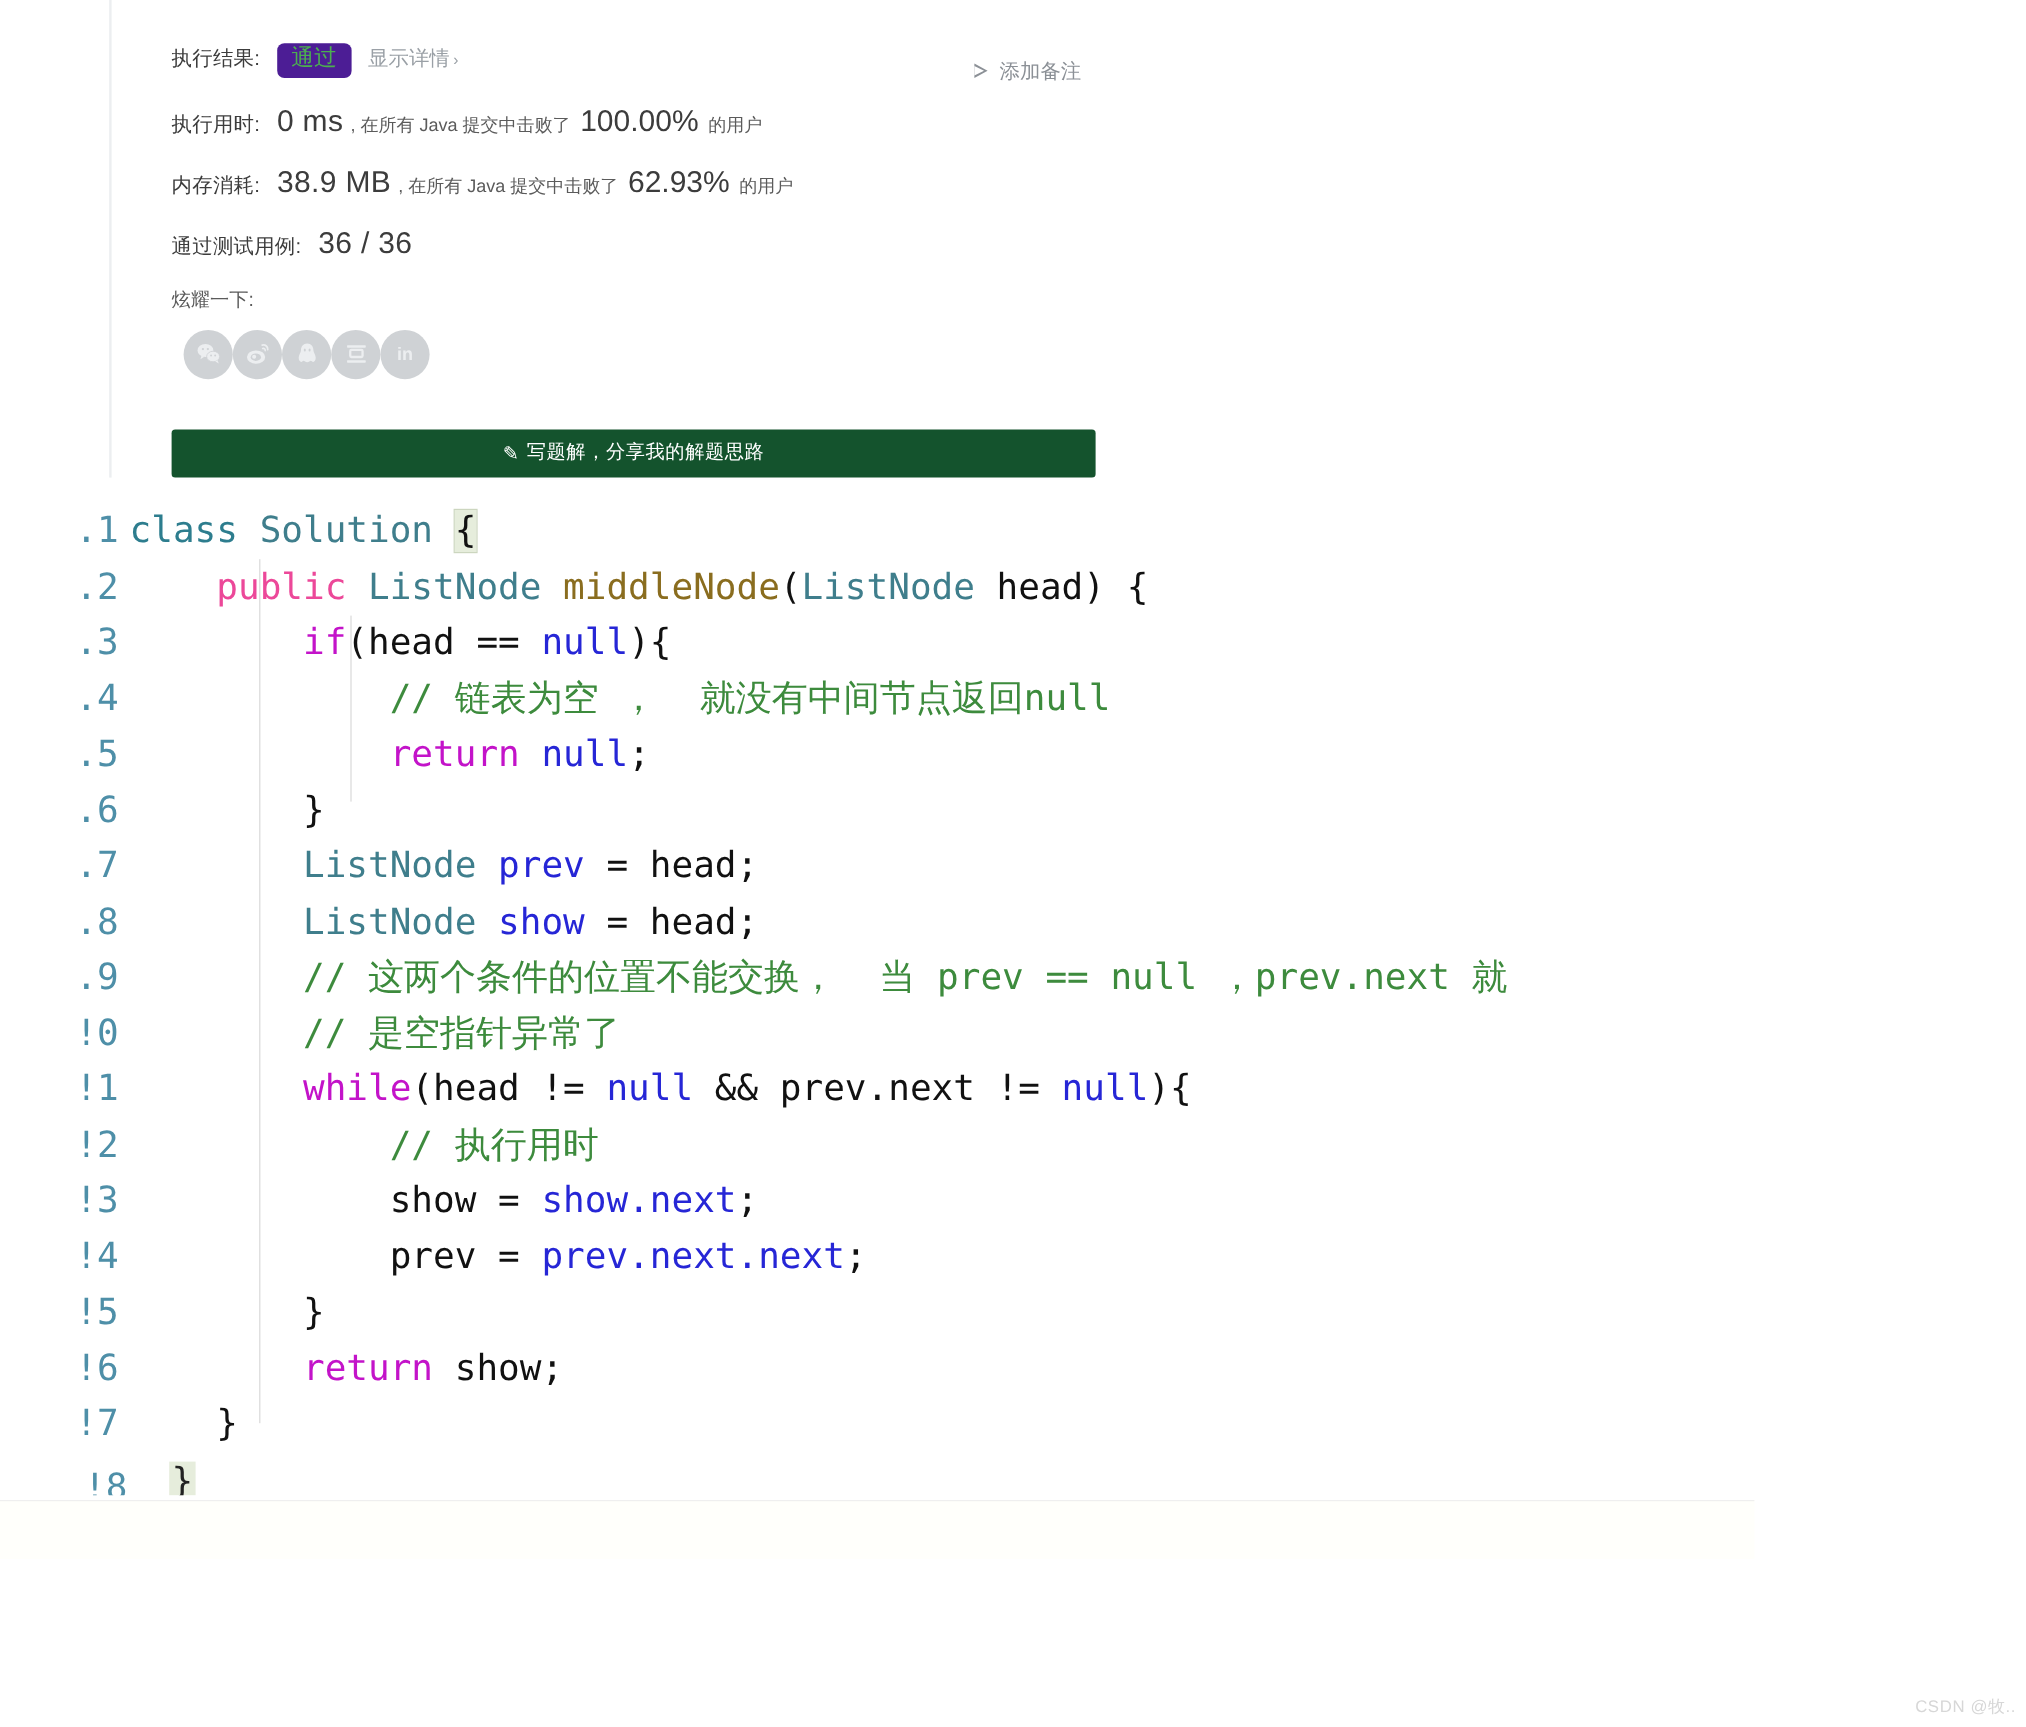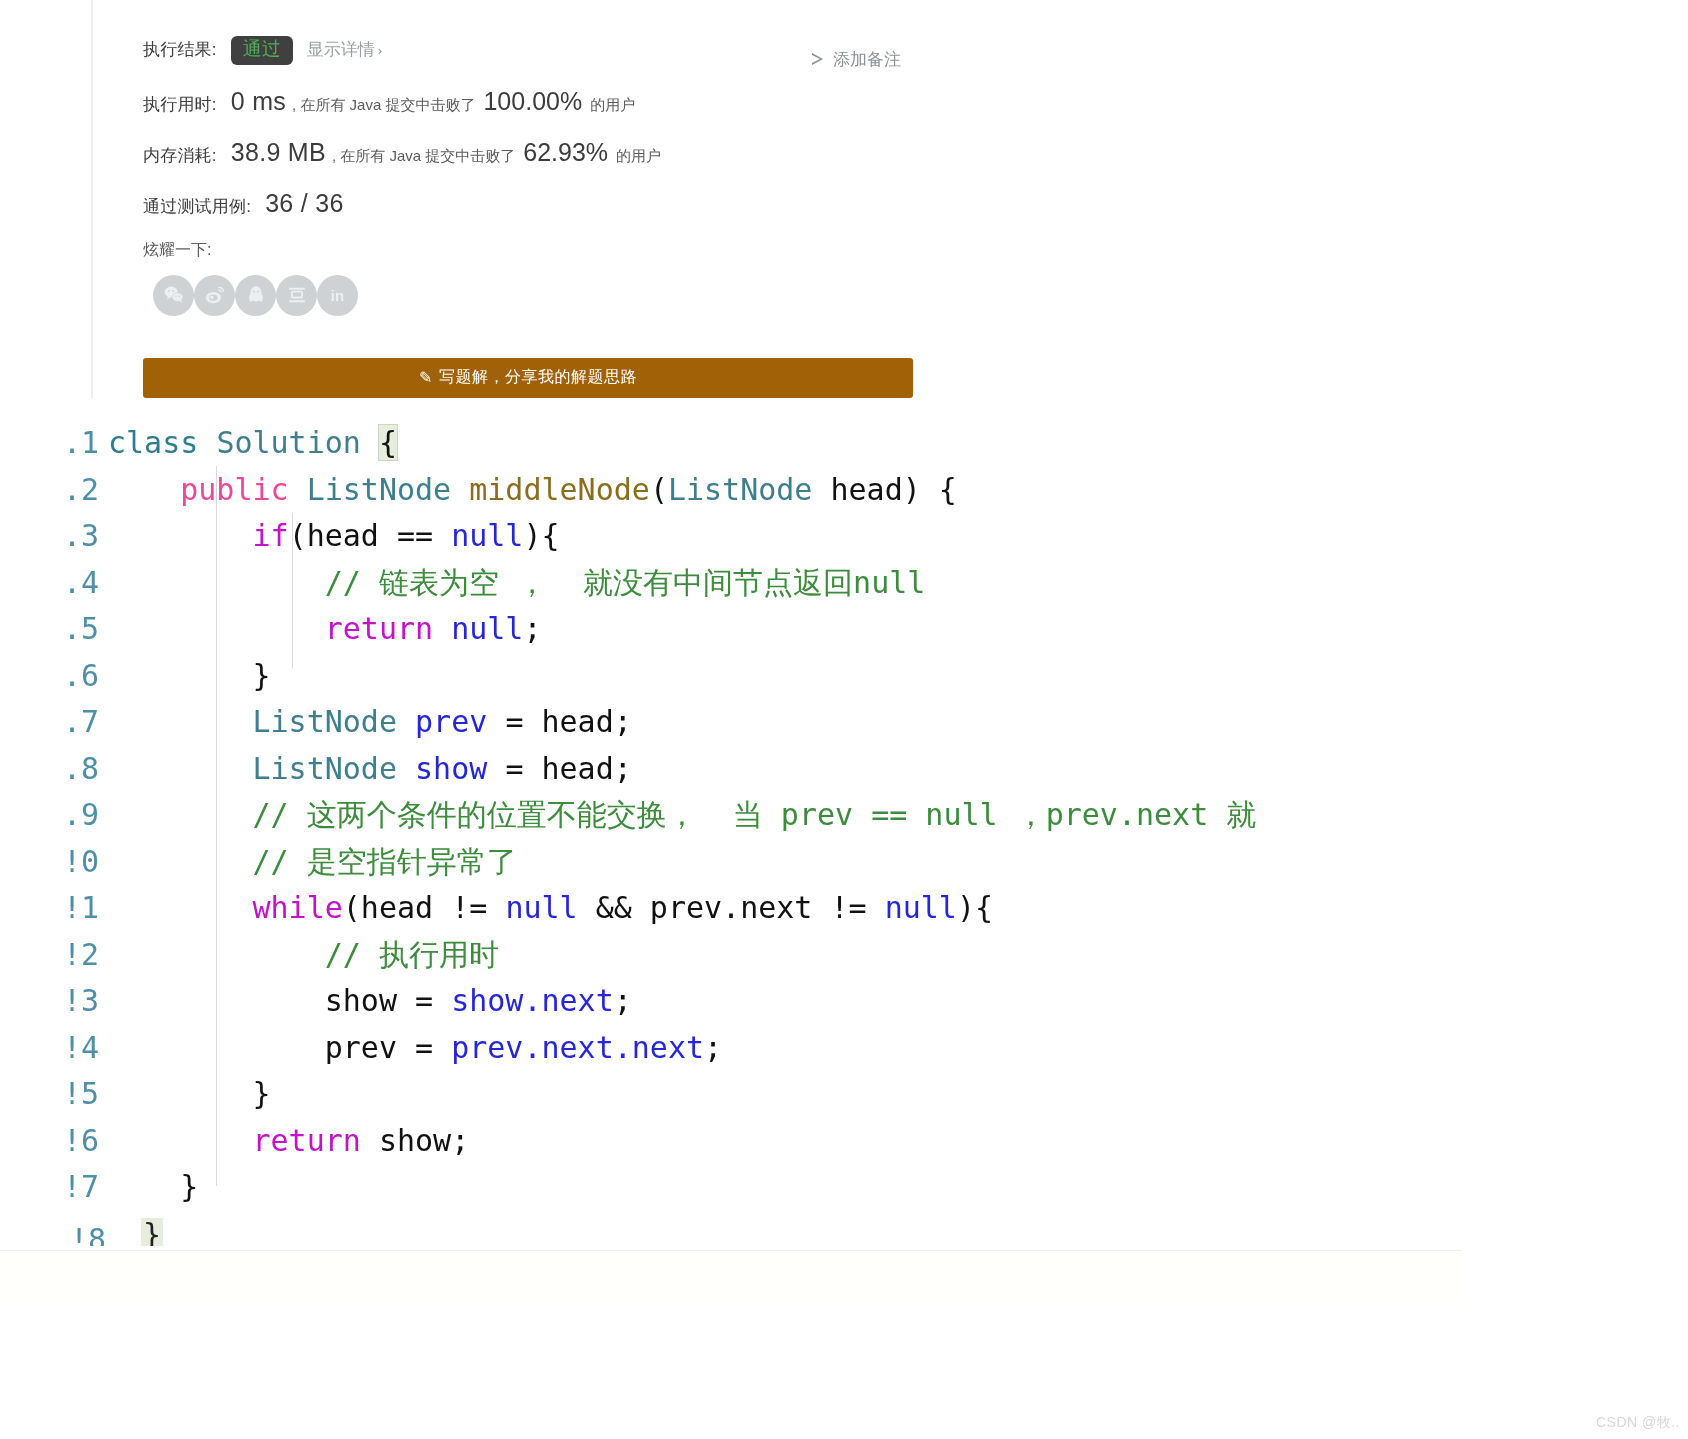--- a/index.html
+++ b/index.html
@@ -35,21 +35,21 @@
     margin-bottom: 22px;
     white-space: nowrap;
   }
   .label {
     font-size: 17px;
     color: #3c3c3c;
     letter-spacing: 0.2px;
   }
   .pill {
     display: inline-block;
-    background: #404040;
+    background: #4c1d95;
     color: #4caf50;
     font-size: 19px;
     padding: 3px 12px 5px 12px;
     border-radius: 6px;
     margin-left: 14px;
     line-height: 1.1;
   }
   .link-muted {
     font-size: 17px;
     color: #9aa0a6;
@@ -142,21 +142,21 @@
     cursor: pointer;
   }
   .sicon svg { display:block; }
 
   
   #write-solution-button {
     display: block;
     margin: 42px 0 0 0;
     width: 770px;
     height: 40px;
-    background: #a16207;
+    background: #14532d;
     border: none;
     border-radius: 3px;
     color: #ffffff;
     font-size: 16px;
     font-family: "Liberation Sans", sans-serif;
     cursor: pointer;
     letter-spacing: 0.5px;
   }
   #write-solution-button .pen {
     margin-right: 6px;

